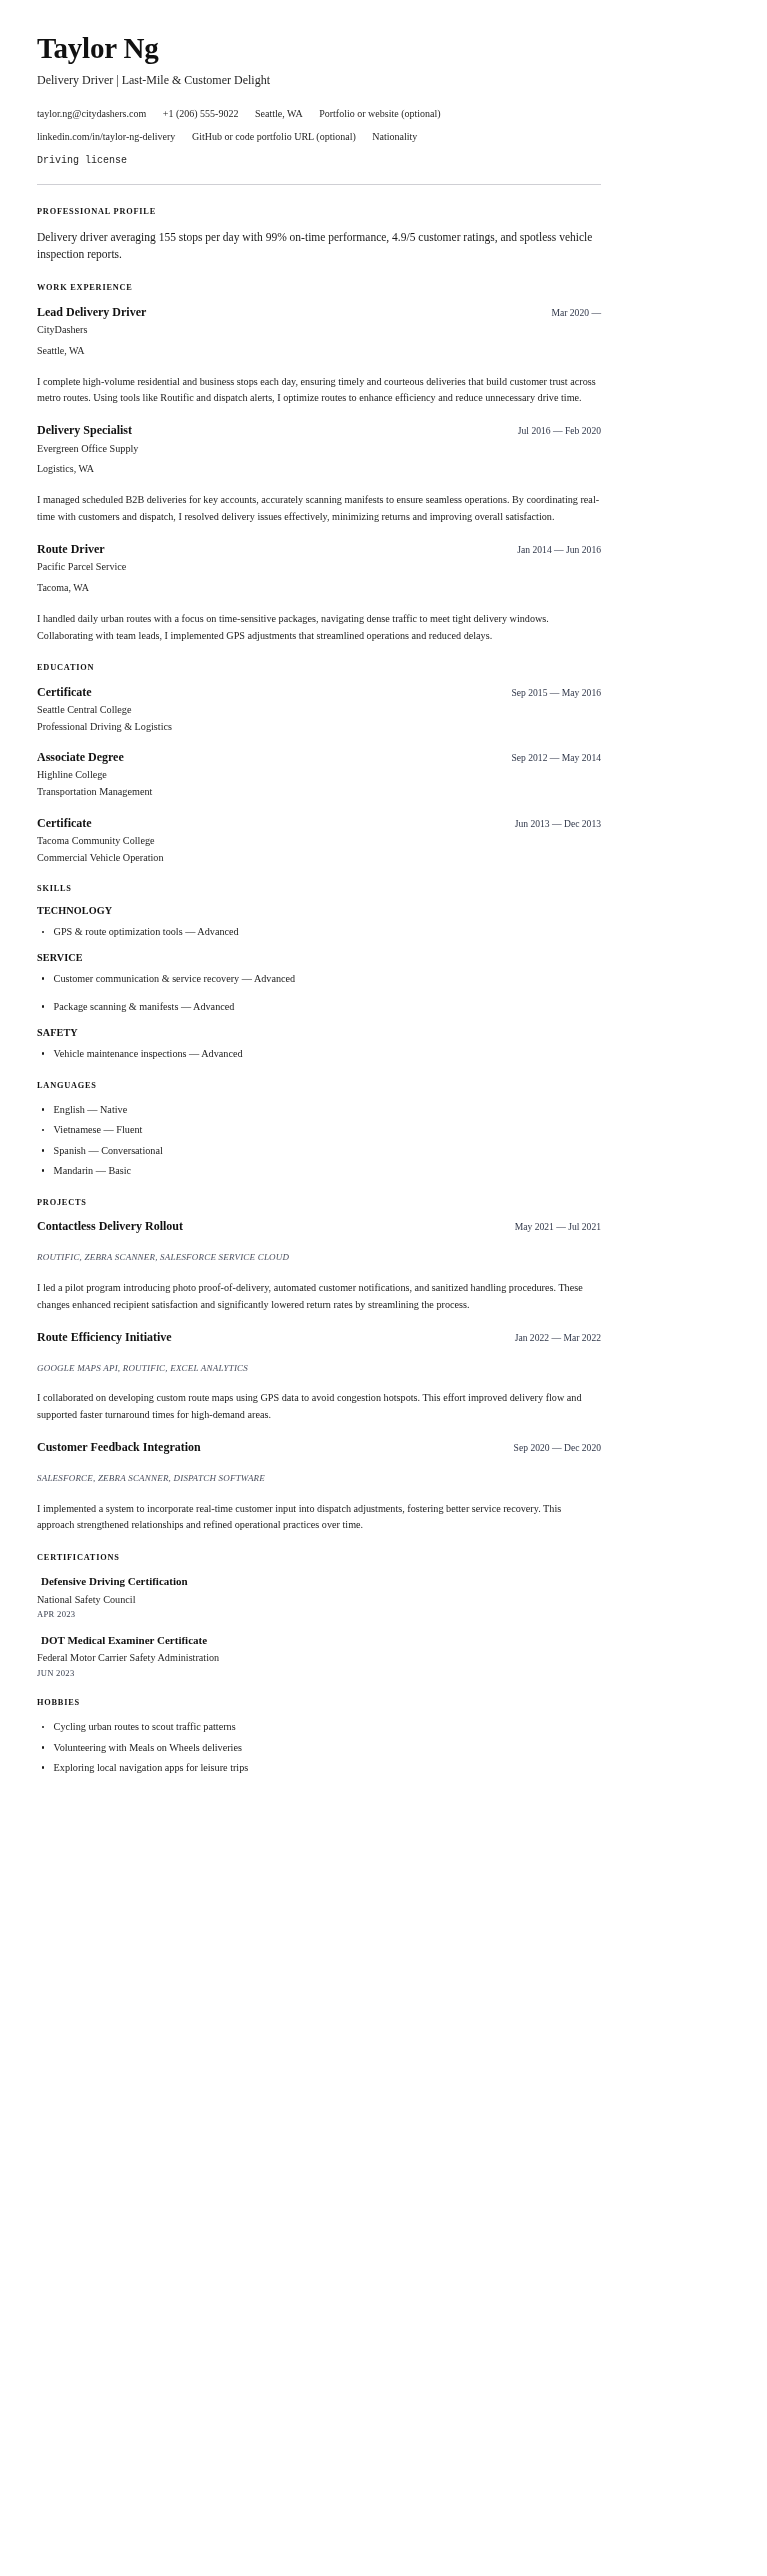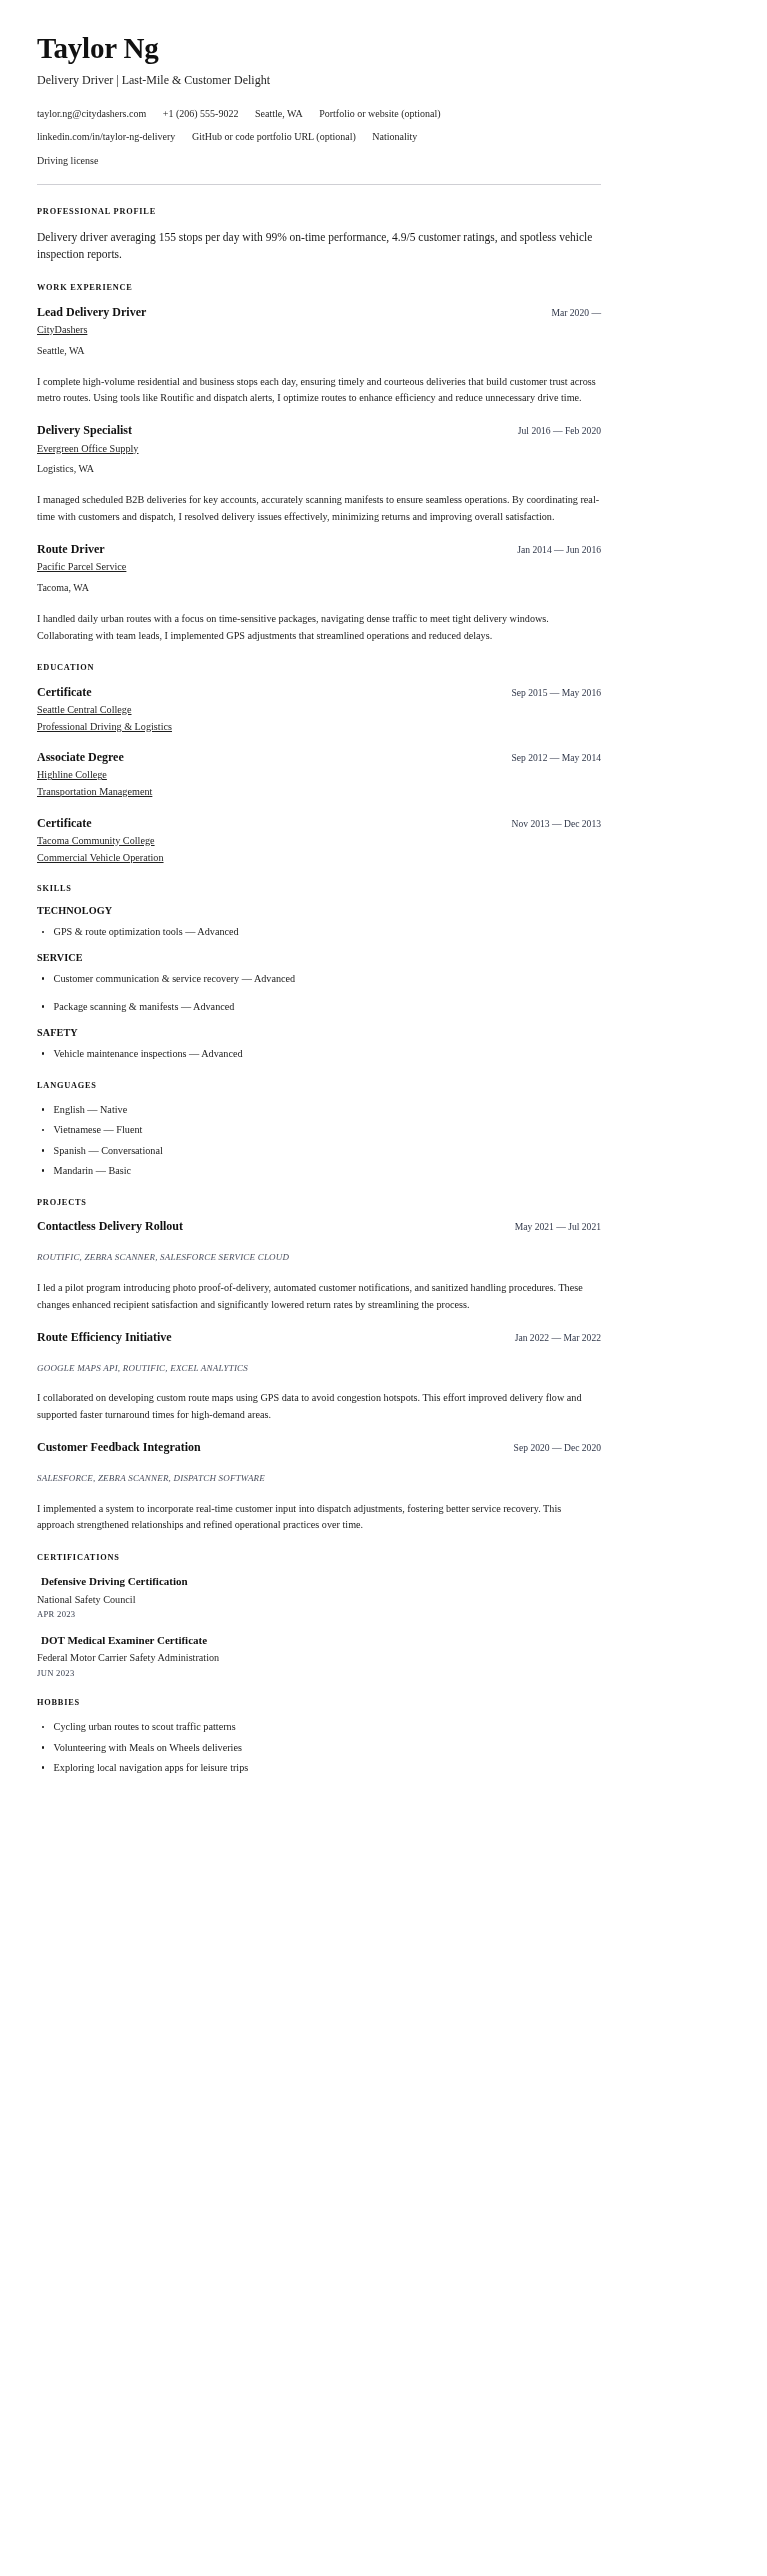--- a/index.html
+++ b/index.html
@@ -43,21 +43,21 @@
     display: flex;
     flex-wrap: wrap;
     align-items: baseline;
     column-gap: 16.6px;
     row-gap: 0;
     margin-bottom: 9.6px;
     font-size: 10px;
     line-height: 1.35;
     color: #1f1f1f;
   }
-  .contact-row:last-child { margin-bottom: 16px; }
+  .contact-row:last-child { margin-bottom: 16px; font-family: Liberation Mono, monospace; }
   .contact-item { white-space: nowrap; }
 
   .divider {
     height: 0.6px;
     background: #cfcfd4;
     border: 0;
     margin: 9px 0 23px 0;
   }
 
   
@@ -103,21 +103,20 @@
     white-space: nowrap;
     text-align: right;
     flex: none;
     line-height: 1.3;
   }
   .entry-org {
     font-size: 10.2px;
     color: #1f1f1f;
     margin: 3.2px 0 0 0;
     line-height: 1.35;
-    text-decoration: underline;
   }
   .entry-loc {
     font-size: 10px;
     color: #1f1f1f;
     margin: 7px 0 0 0;
     line-height: 1.35;
   }
   .entry-desc {
     font-size: 10.2px;
     line-height: 1.62;
@@ -279,21 +278,21 @@
           <div class="entry-head">
             <h3 class="entry-title">Associate Degree</h3>
             <span class="entry-date">Sep 2012 — May 2014</span>
           </div>
           <p class="entry-org">Highline College</p>
           <p class="entry-org">Transportation Management</p>
         </div>
         <div class="entry">
           <div class="entry-head">
             <h3 class="entry-title">Certificate</h3>
-            <span class="entry-date">Nov 2013 — Dec 2013</span>
+            <span class="entry-date">Jun 2013 — Dec 2013</span>
           </div>
           <p class="entry-org">Tacoma Community College</p>
           <p class="entry-org">Commercial Vehicle Operation</p>
         </div>
       </div>
   </section>
 
   <section class="section">
     <h2 class="section-title">SKILLS</h2>
     <div id="skills-list">

